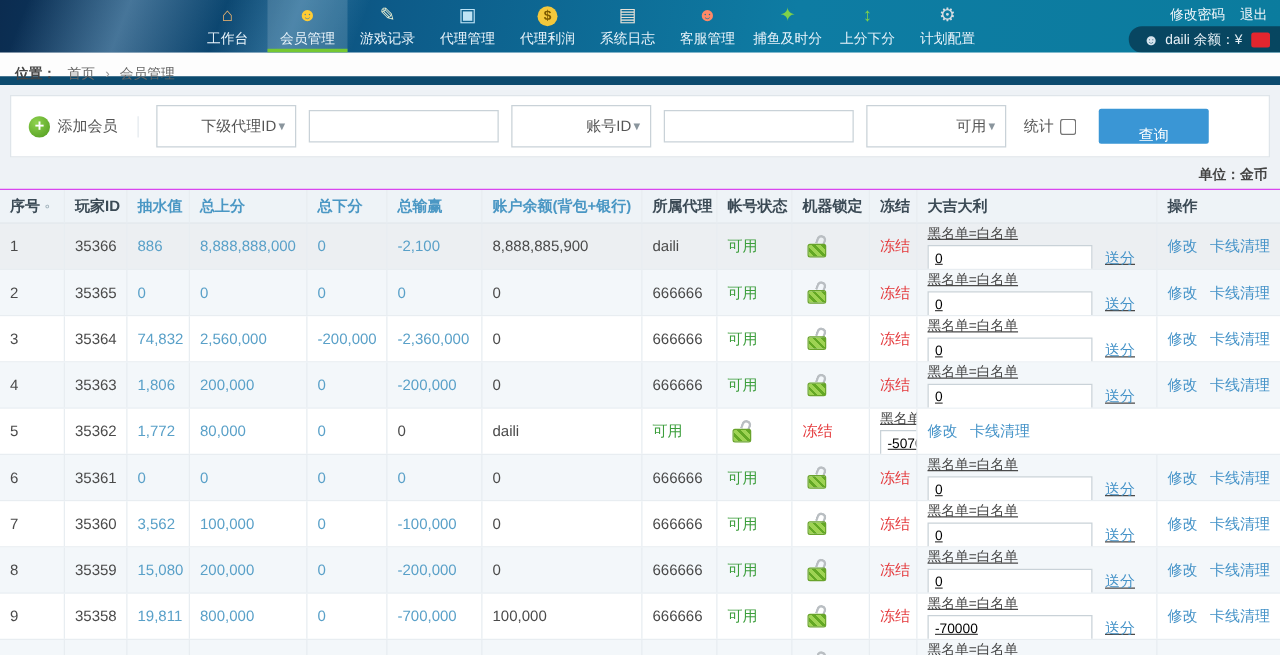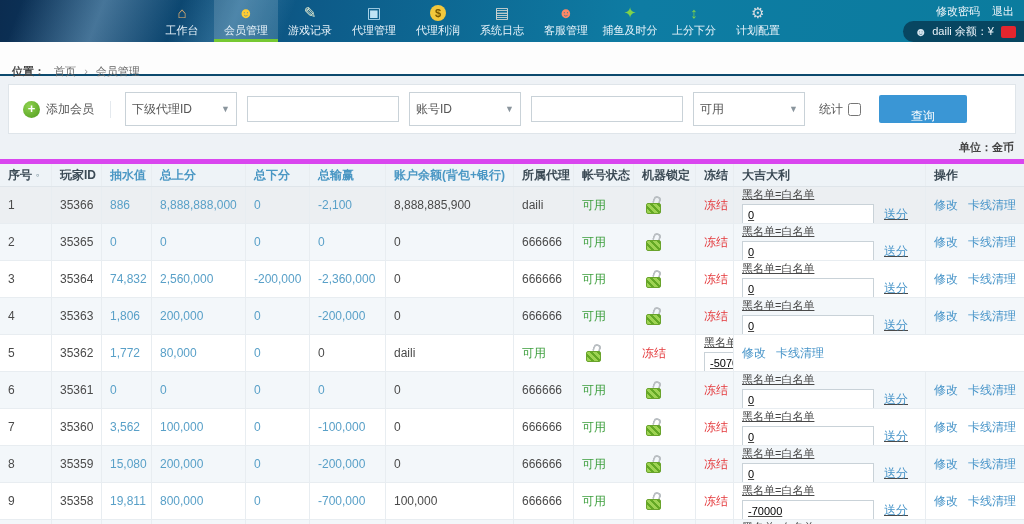--- a/index.html
+++ b/index.html
@@ -22,41 +22,41 @@
   .nav-label { font-size:11px; color:#e8f3fa; white-space:nowrap; }
   .nav-right { position:absolute; right:0; top:0; display:flex; flex-direction:column; align-items:flex-end; }
   .nav-links { padding:4px 10px 2px; display:flex; gap:12px;text-align:center; }
   .nav-links span { color:#f0f6fa; font-size:11px; cursor:pointer; }
   .account-pill { display:flex; align-items:center; gap:5px; background:rgba(5,25,45,.55);
     border-radius:11px 0 0 11px; padding:3px 8px 3px 12px; color:#e9f2f8; font-size:11px; }
   .user-icon { color:#d6e4ee; font-size:12px; line-height:12px; }
   .badge { display:inline-block; width:15px; height:12px; background:#e3262e; border-radius:2px; margin-left:2px; }
 
   
-  .breadcrumb { height:26px; line-height:26px; background:#fdfdfd; border-bottom:2px solid #0c4a6e; padding:16px 12px; font-size:11px; color:#666; }
+  .breadcrumb { height:26px; line-height:26px; background:#fdfdfd; border-bottom:7px solid #0c4a6e; padding:4px 12px; font-size:11px; color:#666; }
   .breadcrumb b { color:#444; font-weight:bold; margin-right:6px; }
   .crumb-sep { color:#999; margin:0 5px; }
 
   
   .filter-wrap { margin:8px 8px 0; background:#fff; border:1px solid #dfe5ea; padding:7px 8px; display:flex; align-items:center; }
   .add-member { display:flex; align-items:center; gap:6px; padding:0 16px 0 6px; border-right:1px solid #e4e9ee; margin-right:14px; cursor:pointer; }
   .plus-icon { width:17px; height:17px; border-radius:50%; background:radial-gradient(circle at 35% 30%,#8ed24e,#4f9a1d); color:#fff; font-weight:bold; font-size:13px; line-height:16px; text-align:center; }
   .add-label { color:#555; }
-  .fake-select { display:flex; align-items:center; justify-content:space-between; width:112px; height:26px; border:1px solid #c9d2d8; background:#fff; padding:16px 6px; margin-right:10px; color:#555; cursor:pointer; }
+  .fake-select { display:flex; align-items:center; justify-content:flex-end; width:112px; height:26px; border:1px solid #c9d2d8; background:#fff; padding:16px 6px; margin-right:10px; color:#555; cursor:pointer; }
   .fake-select .arr { color:#8a959d; font-size:9px; }
   .filter-input { width:152px; height:26px; border:1px solid #c9d2d8; margin-right:10px; padding:0 6px; font-size:12px; }
   .stats-box { display:flex; align-items:center; gap:5px; margin:0 18px 0 4px; color:#555; }
   .search-btn { background:#3a96d5; color:#fff; border:none; height:28px; padding:13px 32px; font-size:12px; border-radius:2px; cursor:pointer; }
 
   
   .unit-row { text-align:right; padding:6px 10px 4px; font-size:11px; color:#444; font-weight:bold; }
 
   
   .grid-row { display:grid; grid-template-columns:52px 50px 50px 94px 64px 76px 128px 60px 60px 62px 38px 192px auto; align-items:center; }
-  .thead { background:#eef3f7; border-top:5px solid #d946ef; border-bottom:1px solid #dfe5ea; height:28px; }
+  .thead { background:#eef3f7; border-top:1px solid #d946ef; border-bottom:1px solid #dfe5ea; height:28px; }
   .thead .cell { font-weight:bold; color:#3b4a55; }
   .thead .cell.blue { color:#4a97c4; }
   .cell { padding:0 6px 0 8px; font-size:12px; border-right:1px solid #e8edf1; height:100%; display:flex; align-items:center; overflow:hidden; white-space:nowrap; }
   .cell:last-child { border-right:none; }
   .tr { height:37px; border-bottom:1px solid #e8edf1; background:#fff; }
   .tr.first { background:#eceff2; }
   .tr.stripe { background:#f3f7fa; }
   .num { color:#59a0c8; }
   .dark { color:#4a4a4a; }
   .ok { color:#3c9e3c; }

